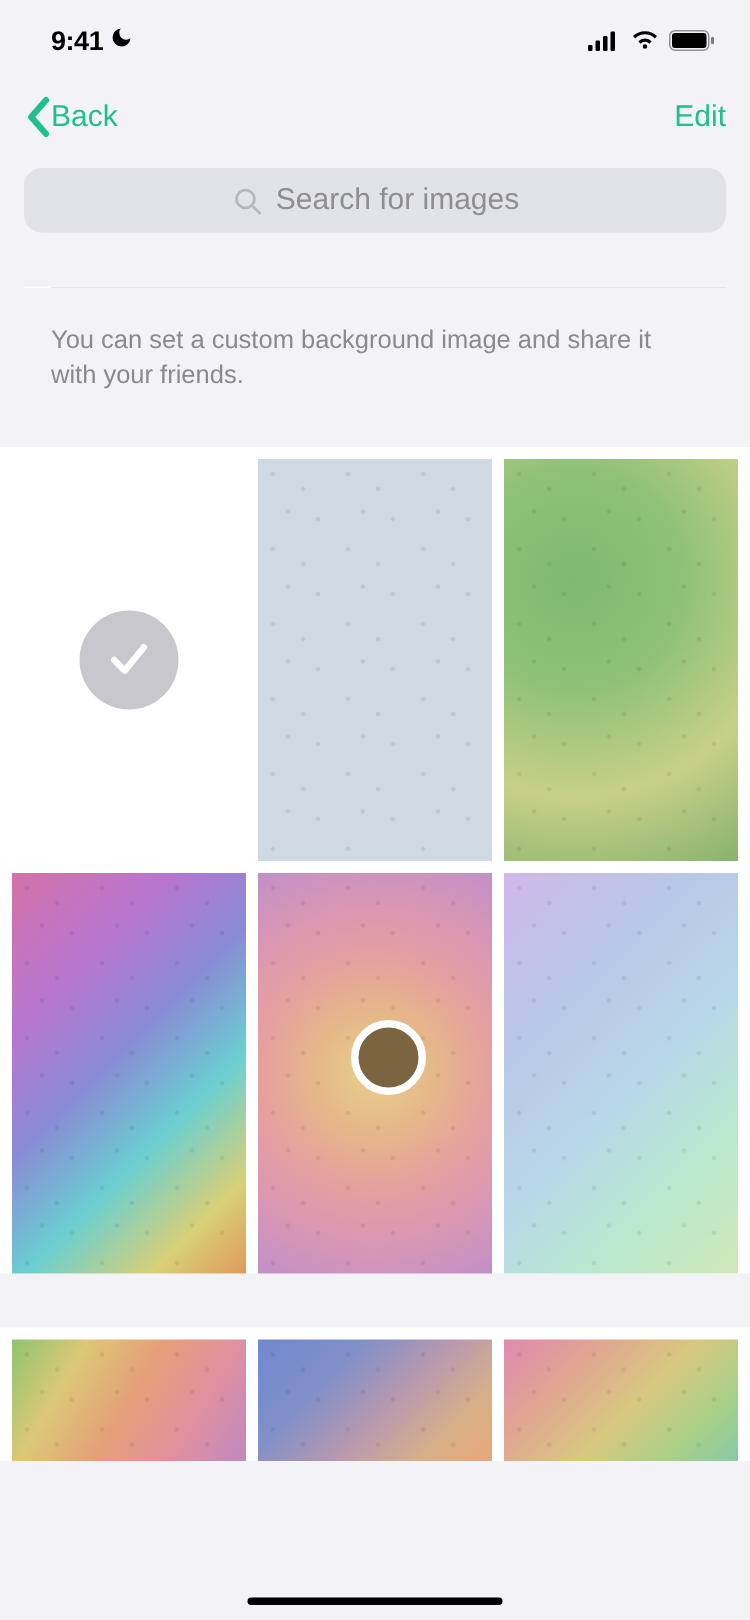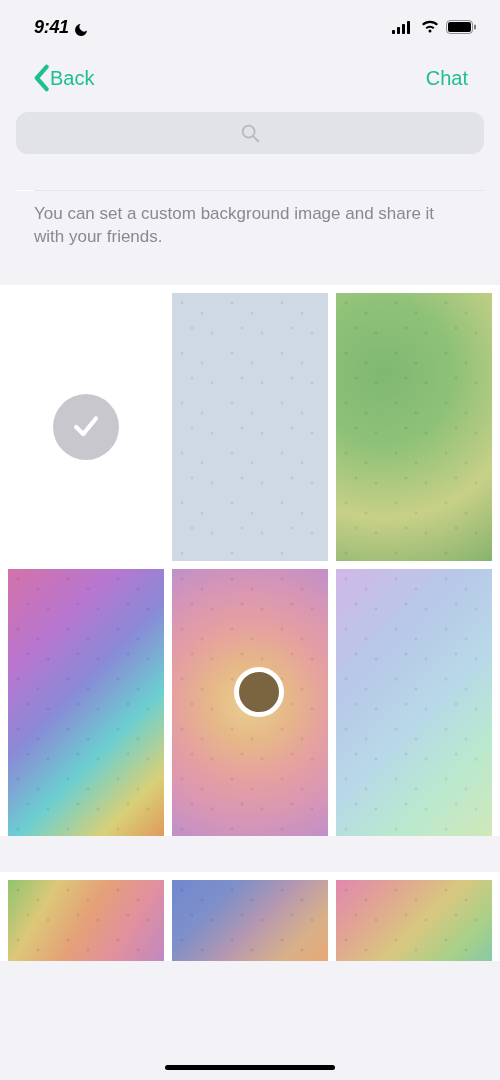--- a/index.html
+++ b/index.html
@@ -11,29 +11,29 @@
       overflow: hidden;
       position: relative;
     }
     .status-bar {
       display: flex;
       justify-content: space-between;
       align-items: center;
       padding: 14px 24px 8px 34px;
       height: 48px;
     }
-    .status-left { display: flex; align-items: flex-end; gap: 4px; font-style: italic; }
+    .status-left { display: flex; align-items: flex-start; gap: 4px; }
     .time { font-size: 18px; font-weight: 600; letter-spacing: -0.3px; }
     .moon { width: 16px; height: 16px; }
     .status-right { display: flex; align-items: center; gap: 6px; }
     .nav-bar {
       display: flex;
       align-items: center;
       justify-content: space-between;
-      padding: 12px 32px;
+      padding: 12px 16px;
       height: 60px;
     }
     .back-btn {
       display: flex; align-items: center; gap: 0px;
       color: #1fbf8f; font-size: 20px;
     }
     .back-btn svg { width: 18px; height: 28px; }
     .nav-title { font-size: 21px; font-weight: 600; position: absolute; left: 50%; transform: translateX(-50%); }
     .edit-btn { color: #1fbf8f; font-size: 20px; }
     .search-bar {
@@ -52,21 +52,21 @@
       border-radius: 14px;
       overflow: hidden;
     }
     .option-item {
       padding: 16px 18px;
       color: #1fbf8f;
       font-size: 20px;
     }
     .divider { height: 1px; background: #e5e5ea; margin-left: 18px; }
     .helper-text {
-      margin: 12px 34px 0;
+      margin: 24px 34px 0;
       color: #8a8a8e;
       font-size: 17px;
       line-height: 1.35;
     }
     .grid {
       margin-top: 36px;
       background: #fff;
       display: grid;
       grid-template-columns: repeat(3, 1fr);
       gap: 8px;
@@ -154,28 +154,29 @@
   </div>
 </div>
 
 <div class="nav-bar">
   <div class="back-btn">
     <svg viewBox="0 0 12 20" fill="none">
         <path d="M10 2L3 10l7 8" stroke="#1fbf8f" stroke-width="3" stroke-linecap="round" stroke-linejoin="round"></path>
       </svg>
     <span>Back</span>
   </div>
-  <div class="edit-btn">Chat</div>
+  <div class="edit-btn">Edit</div>
 </div>
 
 <div class="search-bar">
   <svg class="search-icon" viewBox="0 0 24 24" fill="none">
       <circle cx="10.5" cy="10.5" r="6.5" stroke="#8e8e93" stroke-width="2"></circle>
       <line x1="16" y1="16" x2="21" y2="21" stroke="#8e8e93" stroke-width="2" stroke-linecap="round"></line>
     </svg>
+  <span class="search-placeholder">Search for images</span>
 </div>
 
 <div class="options-card">
   <div class="divider"></div>
 </div>
 
 <div class="helper-text">You can set a custom background image and share it with your friends.</div>
 
 <div class="grid">
   <div class="tile tile-white">

